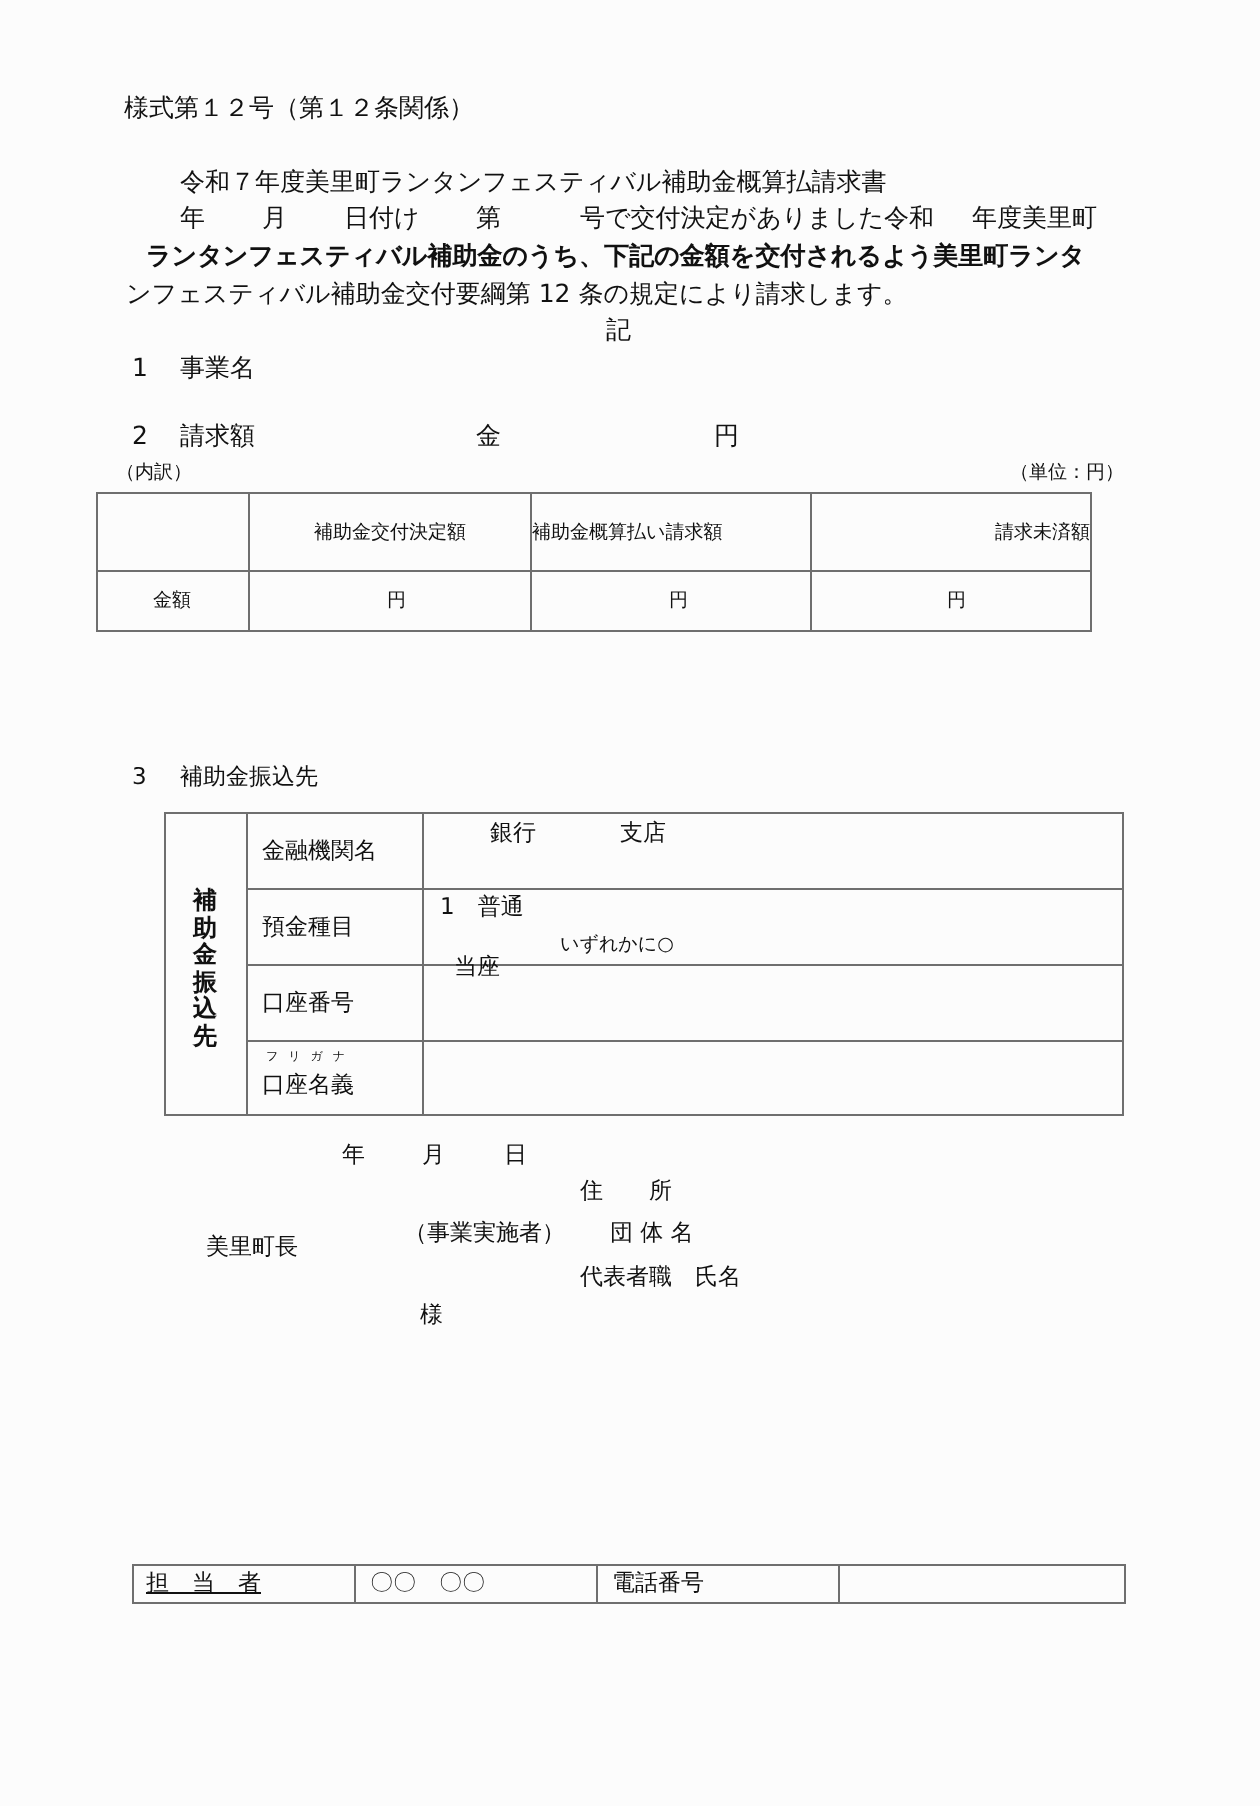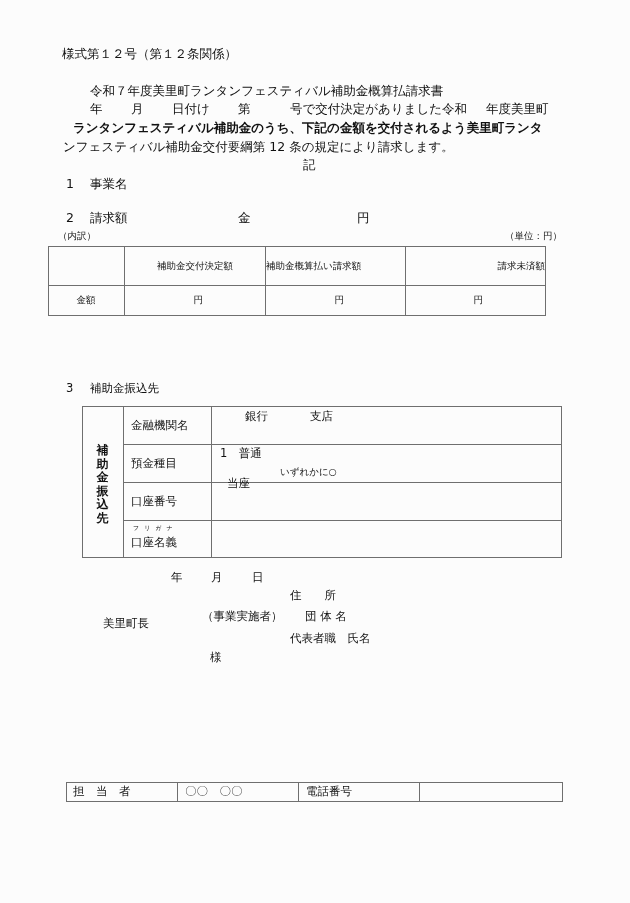--- a/index.html
+++ b/index.html
@@ -138,17 +138,17 @@
 
 <div style="position:absolute; left:66px; top:782px; width:497px; height:20px;">
   <div class="line" style="left:0; top:0; width:497px; height:1px;"></div>
   <div class="line" style="left:0; top:19px; width:497px; height:1px;"></div>
   <div class="line" style="left:0; top:0; width:1px; height:20px;"></div>
   <div class="line" style="left:111px; top:0; width:1px; height:20px;"></div>
   <div class="line" style="left:232px; top:0; width:1px; height:20px;"></div>
   <div class="line" style="left:353px; top:0; width:1px; height:20px;"></div>
   <div class="line" style="left:496px; top:0; width:1px; height:20px;"></div>
 
-  <div class="cell-text t12" style="left:7px; top:2px;">担　当　者</div>
+  <div class="cell-text t12" style="left:7px; top:2px;text-decoration:underline;">担　当　者</div>
   <div class="cell-text t12" style="left:119px; top:2px;">〇〇　〇〇</div>
   <div class="cell-text t12" style="left:240px; top:2px;">電話番号</div>
   <div class="cell-text t12" style="left:358px; top:2px; width:134px; height:16px;"></div>
 </div>
 
 </body></html>

